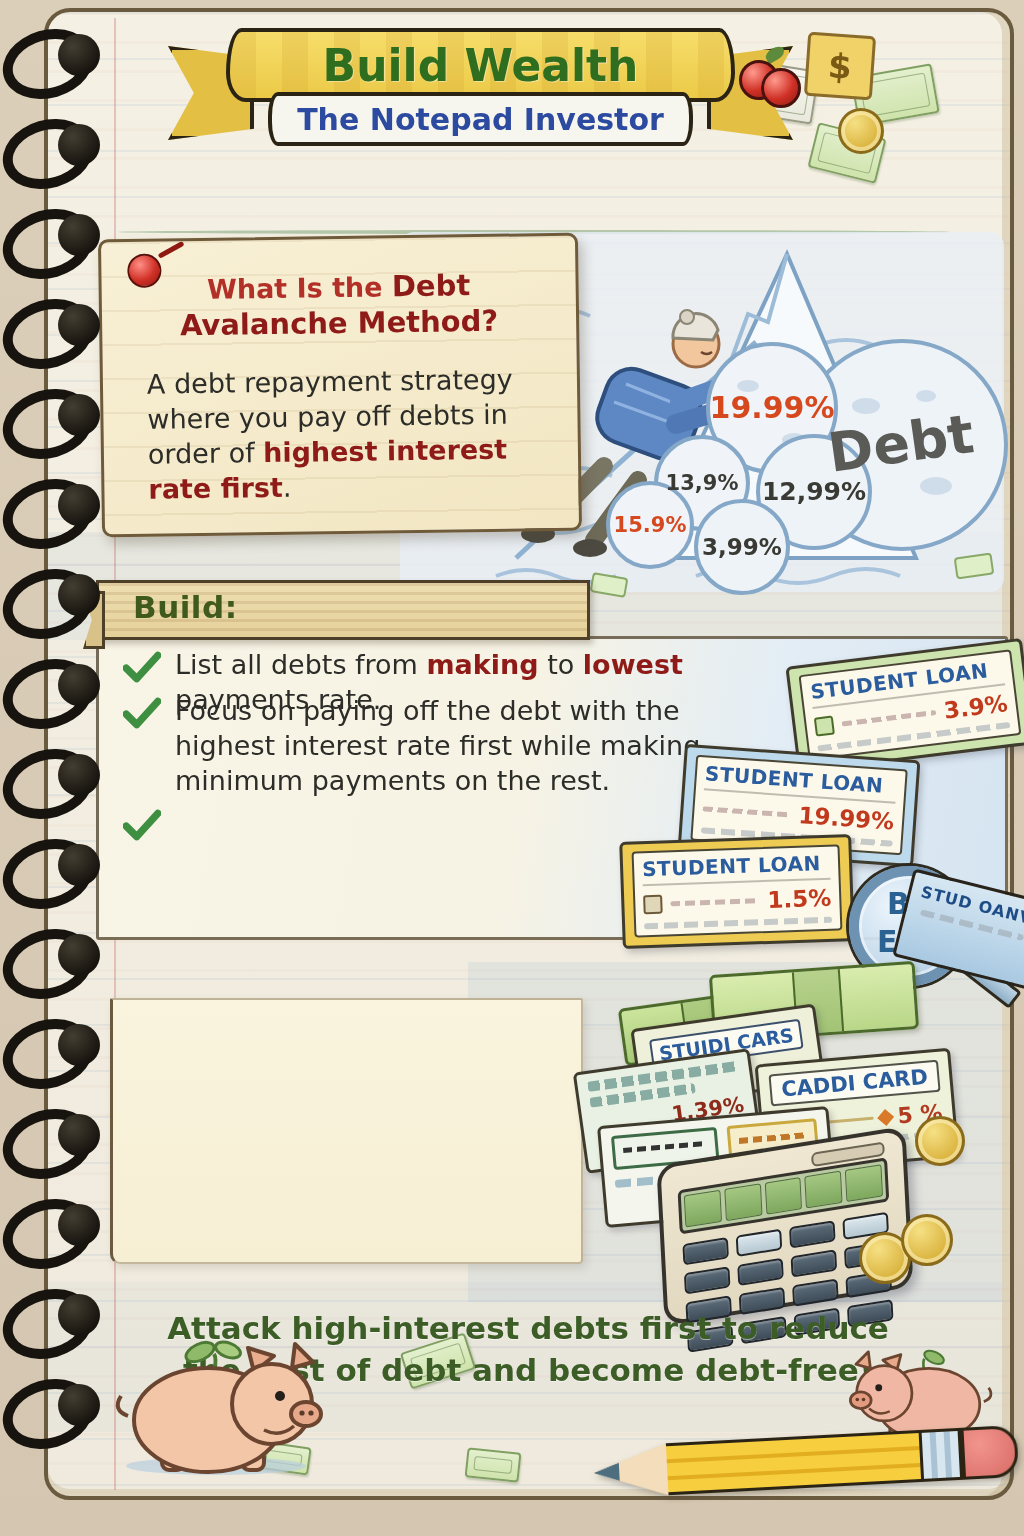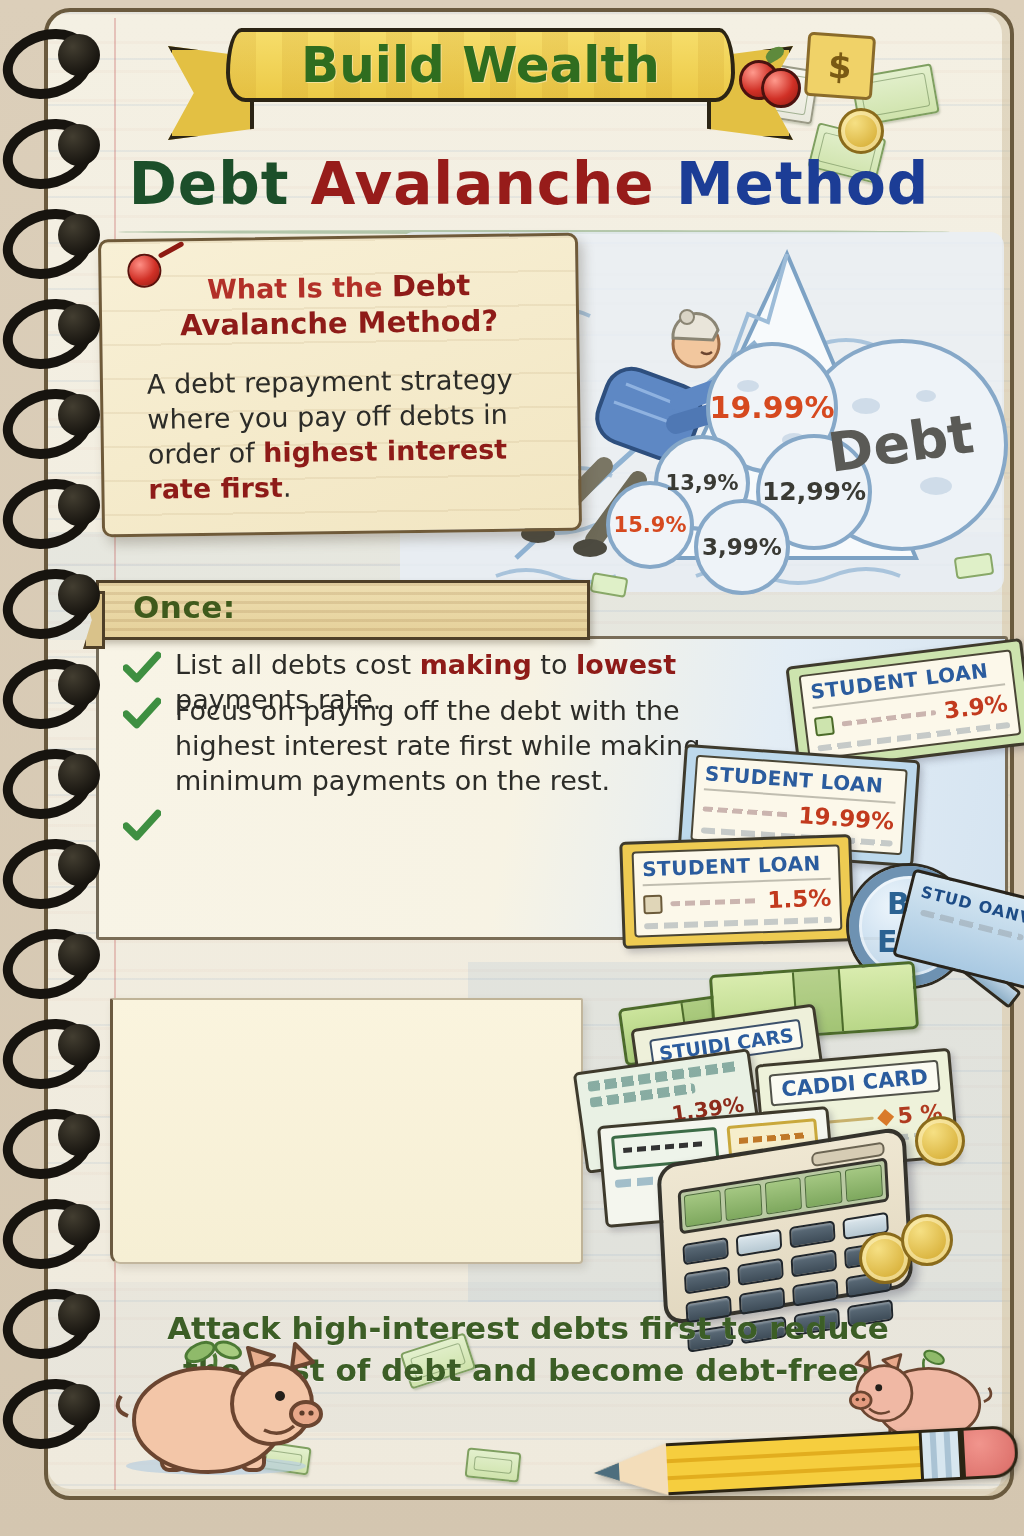--- a/index.html
+++ b/index.html
@@ -31,21 +31,21 @@
     background:radial-gradient(circle at 35% 30%,#433e31,#17140f 72%);}
   
   .banner{position:absolute;left:120px;top:12px;width:625px;height:122px;z-index:6;}
   .tail{position:absolute;top:22px;width:78px;height:86px;background:#e3c043;border:4px solid #2b2414;}
   .tail-l{left:0;clip-path:polygon(0 0,100% 12%,100% 88%,0 100%,30% 50%);}
   .tail-r{right:0;clip-path:polygon(0 12%,100% 0,70% 50%,100% 100%,0 88%);}
   .ribbon{position:absolute;left:58px;right:58px;top:4px;height:66px;
     background:repeating-linear-gradient(90deg, rgba(200,150,40,.18) 0 26px, transparent 26px 52px),linear-gradient(180deg,#f6dd6a,#ecca47);
     border:4px solid #2b2414;border-radius:16px 16px 20px 20px/46px 46px 30px 30px;
     display:flex;align-items:center;justify-content:center;gap:14px;}
-  .ribbon .t1{font-size:50px;font-weight:bold;color:#2f6d1f;text-shadow:1px 1px 0 rgba(255,255,255,.4);}
+  .ribbon .t1{font-size:44px;font-weight:bold;color:#2f6d1f;text-shadow:1px 1px 0 rgba(255,255,255,.4);}
   .ribbon .t2{font-size:39px;font-weight:bold;color:#2b3f9e;text-shadow:1px 1px 0 rgba(255,255,255,.4);}
   .strip{position:absolute;left:100px;right:100px;top:68px;height:46px;background:#f7f6ee;
     border:4px solid #2b2414;border-radius:10px/24px;display:flex;align-items:center;justify-content:center;}
   .strip .t3{font-size:30px;font-weight:bold;color:#2b4aa0;}
   .cherries{position:absolute;right:-8px;top:26px;width:62px;height:58px;}
   .cherry{position:absolute;width:34px;height:34px;border-radius:50%;border:3px solid #4a120f;
     background:radial-gradient(circle at 32% 28%,#ff9a8d,#d03026 55%,#8e1a12);}
   .cherry.c1{left:0;top:10px;} .cherry.c2{left:22px;top:18px;}
   .cherry-leaf{position:absolute;left:26px;top:-2px;width:20px;height:12px;background:#5e8a3c;border-radius:50% 50% 50% 0;transform:rotate(-30deg);}
   
@@ -181,40 +181,38 @@
   <div class="wash wash2"></div>
   <div class="wash wash3"></div>
   <div class="margin-line"></div>
 
   <div class="banner">
     <div class="tail tail-l"></div>
     <div class="tail tail-r"></div>
     <div class="ribbon">
       <span class="t1">Build Wealth</span>
     </div>
+    <div class="strip">
+      <span class="t3">The Notepad Investor</span>
+    </div>
     <div class="cherries">
       <div class="cherry-leaf"></div>
       <div class="cherry c1"></div>
       <div class="cherry c2"></div>
     </div>
   </div>
 
   <div class="dollar-note">
       <span>$</span>
     </div>
   <div class="bill" style="left:806px;top:58px;width:78px;height:46px;transform:rotate(-10deg);"></div>
   <div class="bill bill-white" style="left:706px;top:54px;width:58px;height:50px;transform:rotate(9deg);"></div>
   <div class="bill" style="left:764px;top:118px;width:66px;height:42px;transform:rotate(14deg);"></div>
   <div class="coin small" style="left:790px;top:96px;"></div>
 
-  <div class="title">
-    <span class="w1">Debt</span>
-    <span class="w2">Avalanche</span>
-    <span class="w3">Method</span>
-  </div>
   <div class="title-underline"></div>
 
   <svg class="scene" viewBox="0 0 612 372">
     <rect x="4" y="6" width="604" height="360" rx="14" fill="#e8eff6" opacity="0.8"></rect>
     <g stroke="#9dbcd8" stroke-width="4" fill="none" opacity="0.85">
       <path d="M14 90 q30 -14 60 0 t60 0 t60 0"></path>
       <path d="M40 140 q30 -12 60 0 t60 0"></path>
       <path d="M12 250 q34 -16 68 0 t68 0 t68 0"></path>
       <path d="M60 300 q34 -14 68 0 t68 0 t68 0 t68 0"></path>
       <path d="M300 350 q34 -14 68 0 t68 0 t68 0"></path>
@@ -268,28 +266,28 @@
     <div class="pin"></div>
     <div class="note-heading">
       <span class="nh1">What Is the </span><span class="nh2">Debt Avalanche Method?</span>
     </div>
     <div class="note-body">
       <span>A debt repayment strategy where you pay off debts in order of </span><span class="em-red">highest interest rate first</span><span>.</span>
     </div>
   </div>
 
   <div class="section-banner steps-banner">
-    <h2>Once:</h2>
+    <h2>Build:</h2>
   </div>
   <div class="steps-box">
     <div class="check-item ci1">
       <svg class="check" viewBox="0 0 36 30">
           <path d="M3 16 L13 26 L33 4" fill="none" stroke="#3e8f41" stroke-width="7" stroke-linecap="round" stroke-linejoin="round"></path>
         </svg>
-      <div><span>List all debts cost </span><span class="hl">making</span><span> to </span><span class="hl">lowest</span><span> payments rate.</span></div>
+      <div><span>List all debts from </span><span class="hl">making</span><span> to </span><span class="hl">lowest</span><span> payments rate.</span></div>
     </div>
     <div class="check-item ci2">
       <svg class="check" viewBox="0 0 36 30">
           <path d="M3 16 L13 26 L33 4" fill="none" stroke="#3e8f41" stroke-width="7" stroke-linecap="round" stroke-linejoin="round"></path>
         </svg>
       <div><span>Focus on paying off the debt with the highest interest rate first while making minimum payments on the rest.</span></div>
     </div>
     <div class="check-item ci3">
       <svg class="check" viewBox="0 0 36 30">
           <path d="M3 16 L13 26 L33 4" fill="none" stroke="#3e8f41" stroke-width="7" stroke-linecap="round" stroke-linejoin="round"></path>

